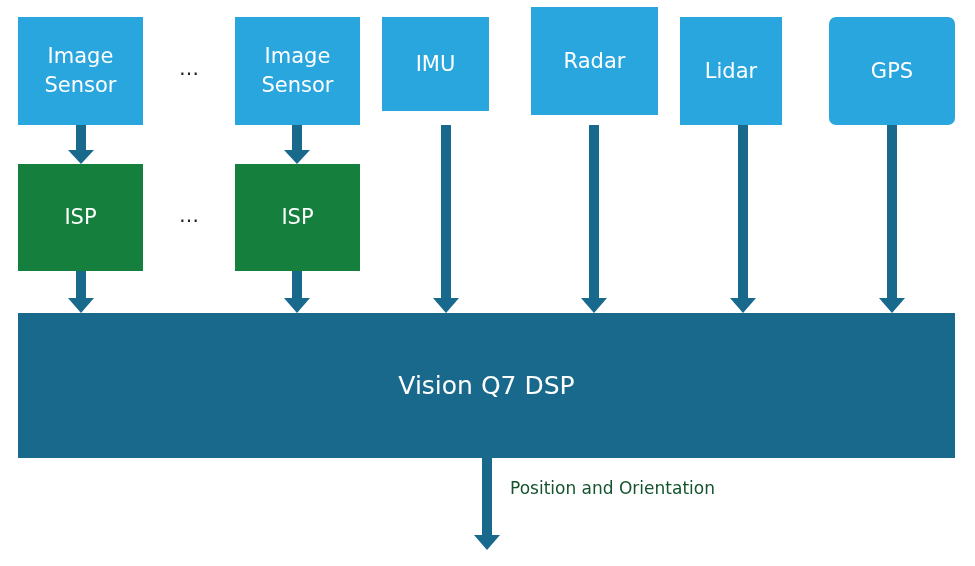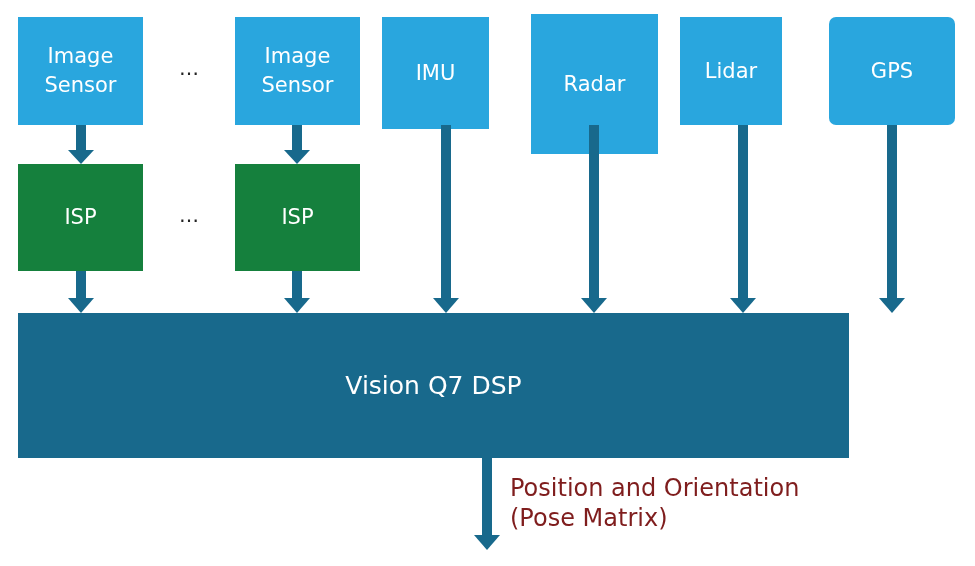--- a/index.html
+++ b/index.html
@@ -3,49 +3,49 @@
 <meta charset="utf-8">
 <style>
   html,body{margin:0;padding:0;background:#fff;}
   body{width:975px;height:566px;position:relative;overflow:hidden;font-family:"DejaVu Sans","Liberation Sans",sans-serif;}
   .box{position:absolute;display:flex;align-items:center;justify-content:center;text-align:center;color:#fff;font-size:21px;line-height:29px;}
   .sensor{background:#29a6de;}
   .isp{background:#15803d;}
   .dsp{background:#18698c;font-size:25px;}
   .dots{position:absolute;font-size:20px;color:#222;width:40px;text-align:center;}
   .arrow{position:absolute;}
-  .label{position:absolute;font-size:24px;line-height:30px;color:#7f1d1d;}
+  .label{position:absolute;font-size:17px;line-height:30px;color:#14532d;}
 </style>
 </head>
 <body>
 
 <div class="box sensor" style="left:18px;top:17px;width:125px;height:108px;">
   <div>
       <div>Image</div>
       <div>Sensor</div>
     </div>
 </div>
 <div class="dots" style="left:169px;top:56px;">…</div>
 <div class="box sensor" style="left:235px;top:17px;width:125px;height:108px;">
   <div>
       <div>Image</div>
       <div>Sensor</div>
     </div>
 </div>
 
-<div class="box sensor" style="left:382px;top:17px;width:107px;height:112px;">IMU</div>
-<div class="box sensor" style="left:531px;top:14px;width:127px;height:140px;">Radar</div>
+<div class="box sensor" style="left:382px;top:17px;width:107px;height:94px;">IMU</div>
+<div class="box sensor" style="left:531px;top:7px;width:127px;height:108px;">Radar</div>
 <div class="box sensor" style="left:680px;top:17px;width:102px;height:108px;">Lidar</div>
 <div class="box sensor" style="left:829px;top:17px;width:126px;height:108px;border-radius:7px;">GPS</div>
 
 <div class="box isp" style="left:18px;top:164px;width:125px;height:107px;">ISP</div>
 <div class="dots" style="left:169px;top:203px;">…</div>
 <div class="box isp" style="left:235px;top:164px;width:125px;height:107px;">ISP</div>
 
-<div class="box dsp" style="left:18px;top:313px;width:831px;height:145px;">Vision Q7 DSP</div>
+<div class="box dsp" style="left:18px;top:313px;width:937px;height:145px;">Vision Q7 DSP</div>
 
 <svg class="arrow" width="975" height="566" style="left:0;top:0;pointer-events:none;">
   <g fill="#18698c">
     <g>
         <rect x="76" y="125" width="10" height="26"></rect>
         <polygon points="68,150 94,150 81,164"></polygon>
       </g>
     <g>
         <rect x="292" y="125" width="10" height="26"></rect>
         <polygon points="284,150 310,150 297,164"></polygon>
@@ -76,14 +76,13 @@
       </g>
     <g>
         <rect x="482" y="458" width="10" height="78"></rect>
         <polygon points="474,535 500,535 487,550"></polygon>
       </g>
   </g>
 </svg>
 
 <div class="label" style="left:510px;top:473px;">
   <div>Position and Orientation</div>
-  <div>(Pose Matrix)</div>
 </div>
 
 </body></html>

